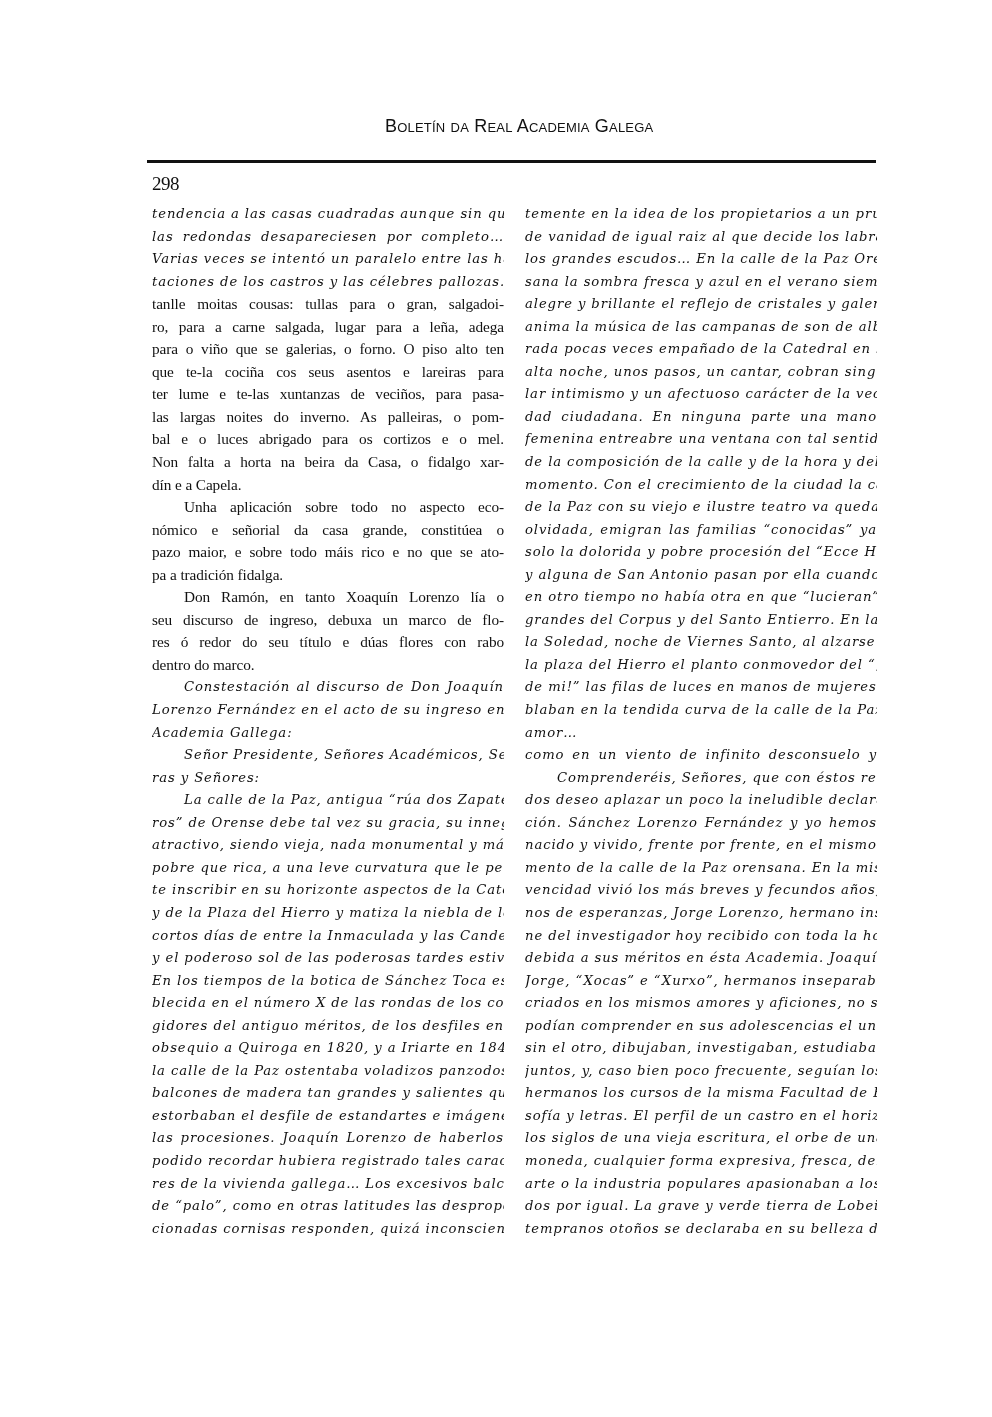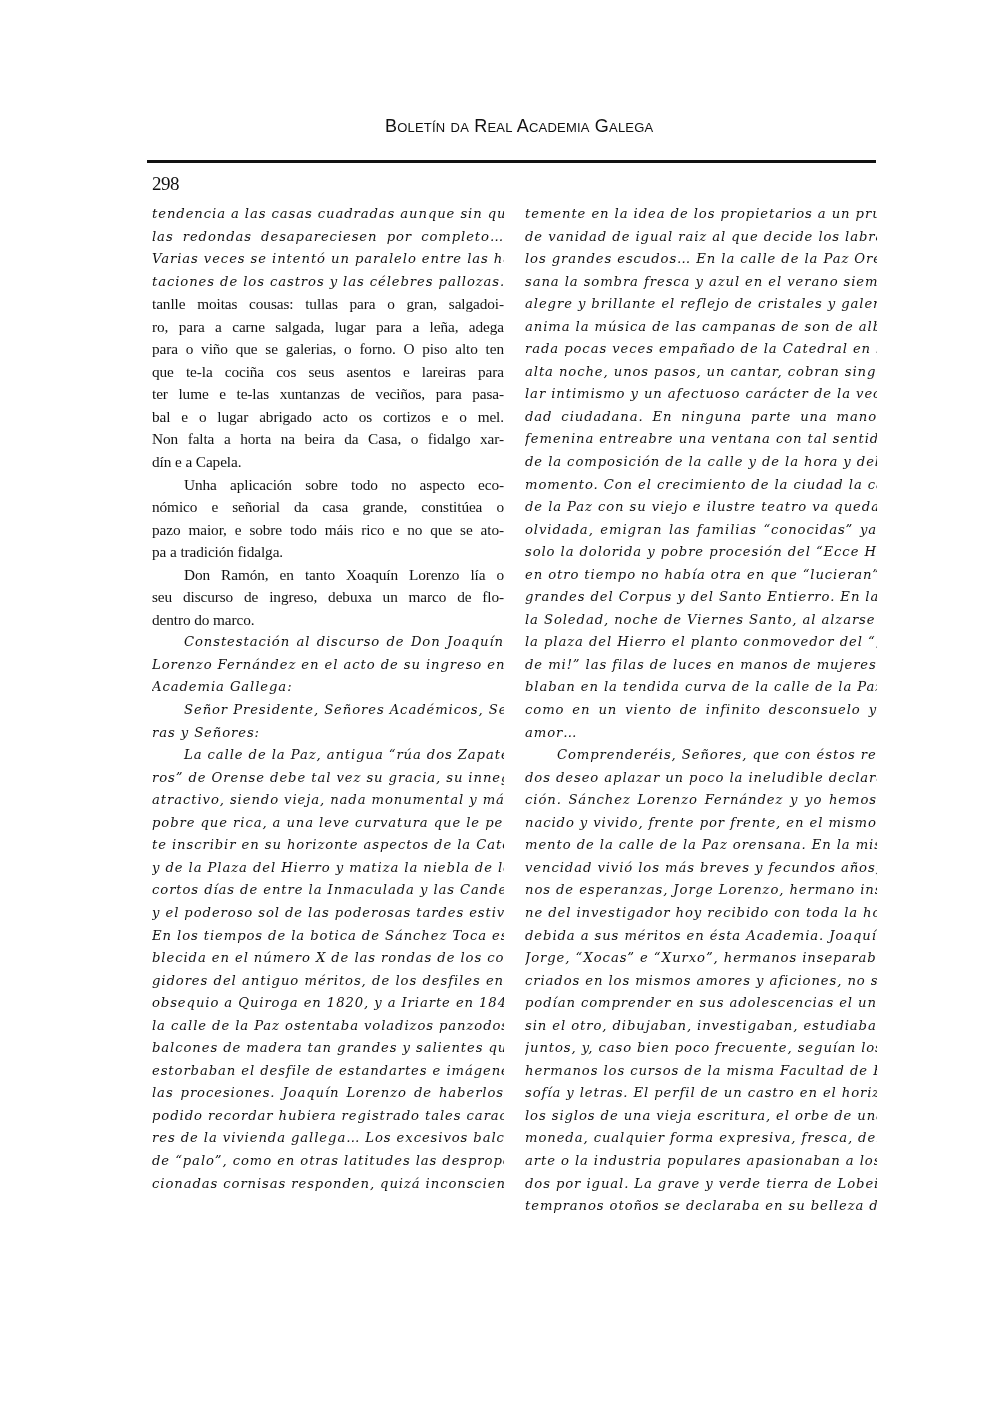--- a/index.html
+++ b/index.html
@@ -27,29 +27,31 @@
   <div class="col left" id="col-left">
       <span class="line it">tendencia a las casas cuadradas aunque sin que</span>
       <span class="line it">las redondas desapareciesen por completo…</span>
       <span class="line it">Varias veces se intentó un paralelo entre las habi-</span>
       <span class="line it">taciones de los castros y las célebres pallozas. Fál-</span>
       <span class="line rm">tanlle moitas cousas: tullas para o gran, salgadoi-</span>
       <span class="line rm">ro, para a carne salgada, lugar para a leña, adega</span>
       <span class="line rm">para o viño que se galerias, o forno. O piso alto ten</span>
       <span class="line rm">que te-la cociña cos seus asentos e lareiras para</span>
       <span class="line rm">ter lume e te-las xuntanzas de veciños, para pasa-</span>
-      <span class="line rm">bal e o lugar abrigado acto os cortizos e o mel.</span>
+      <span class="line rm">las largas noites do inverno. As palleiras, o pom-</span>
+      <span class="line rm">bal e o luces abrigado para os cortizos e o mel.</span>
       <span class="line rm">Non falta a horta na beira da Casa, o fidalgo xar-</span>
       <span class="line rm last">dín e a Capela.</span>
       <span class="line rm indent">Unha aplicación sobre todo no aspecto eco-</span>
       <span class="line rm">nómico e señorial da casa grande, constitúea o</span>
       <span class="line rm">pazo maior, e sobre todo máis rico e no que se ato-</span>
       <span class="line rm last">pa a tradición fidalga.</span>
       <span class="line rm indent">Don Ramón, en tanto Xoaquín Lorenzo lía o</span>
       <span class="line rm">seu discurso de ingreso, debuxa un marco de flo-</span>
+      <span class="line rm">res ó redor do seu título e dúas flores con rabo</span>
       <span class="line rm last">dentro do marco.</span>
       <span class="line it indent">Constestación al discurso de Don Joaquín</span>
       <span class="line it">Lorenzo Fernández en el acto de su ingreso en la</span>
       <span class="line it last">Academia Gallega:</span>
       <span class="line it indent">Señor Presidente, Señores Académicos, Seño-</span>
       <span class="line it last">ras y Señores:</span>
       <span class="line it indent">La calle de la Paz, antigua “rúa dos Zapatei-</span>
       <span class="line it">ros” de Orense debe tal vez su gracia, su innegable</span>
       <span class="line it">atractivo, siendo vieja, nada monumental y más</span>
       <span class="line it">pobre que rica, a una leve curvatura que le permi-</span>
@@ -80,28 +82,29 @@
       <span class="line it">rada pocas veces empañado de la Catedral en la</span>
       <span class="line it">alta noche, unos pasos, un cantar, cobran singu-</span>
       <span class="line it">lar intimismo y un afectuoso carácter de la vecin-</span>
       <span class="line it">dad ciudadana. En ninguna parte una mano</span>
       <span class="line it">femenina entreabre una ventana con tal sentido</span>
       <span class="line it">de la composición de la calle y de la hora y del</span>
       <span class="line it">momento. Con el crecimiento de la ciudad la calle</span>
       <span class="line it">de la Paz con su viejo e ilustre teatro va quedando</span>
       <span class="line it">olvidada, emigran las familias “conocidas” ya</span>
       <span class="line it">solo la dolorida y pobre procesión del “Ecce Homo”</span>
+      <span class="line it">y alguna de San Antonio pasan por ella cuando</span>
       <span class="line it">en otro tiempo no había otra en que “lucieran” las</span>
       <span class="line it">grandes del Corpus y del Santo Entierro. En la de</span>
       <span class="line it">la Soledad, noche de Viernes Santo, al alzarse en</span>
       <span class="line it">la plaza del Hierro el planto conmovedor del “¡Ay</span>
       <span class="line it">de mi!” las filas de luces en manos de mujeres tem-</span>
       <span class="line it">blaban en la tendida curva de la calle de la Paz</span>
+      <span class="line it last">amor…</span>
       <span class="line it">como en un viento de infinito desconsuelo y</span>
-      <span class="line it last">amor…</span>
       <span class="line it indent">Comprenderéis, Señores, que con éstos recuer-</span>
       <span class="line it">dos deseo aplazar un poco la ineludible declara-</span>
       <span class="line it">ción. Sánchez Lorenzo Fernández y yo hemos</span>
       <span class="line it">nacido y vivido, frente por frente, en el mismo seg-</span>
       <span class="line it">mento de la calle de la Paz orensana. En la misma</span>
       <span class="line it">vencidad vivió los más breves y fecundos años, lle-</span>
       <span class="line it">nos de esperanzas, Jorge Lorenzo, hermano insig-</span>
       <span class="line it">ne del investigador hoy recibido con toda la honra</span>
       <span class="line it">debida a sus méritos en ésta Academia. Joaquín y</span>
       <span class="line it">Jorge, “Xocas” e “Xurxo”, hermanos inseparables,</span>

